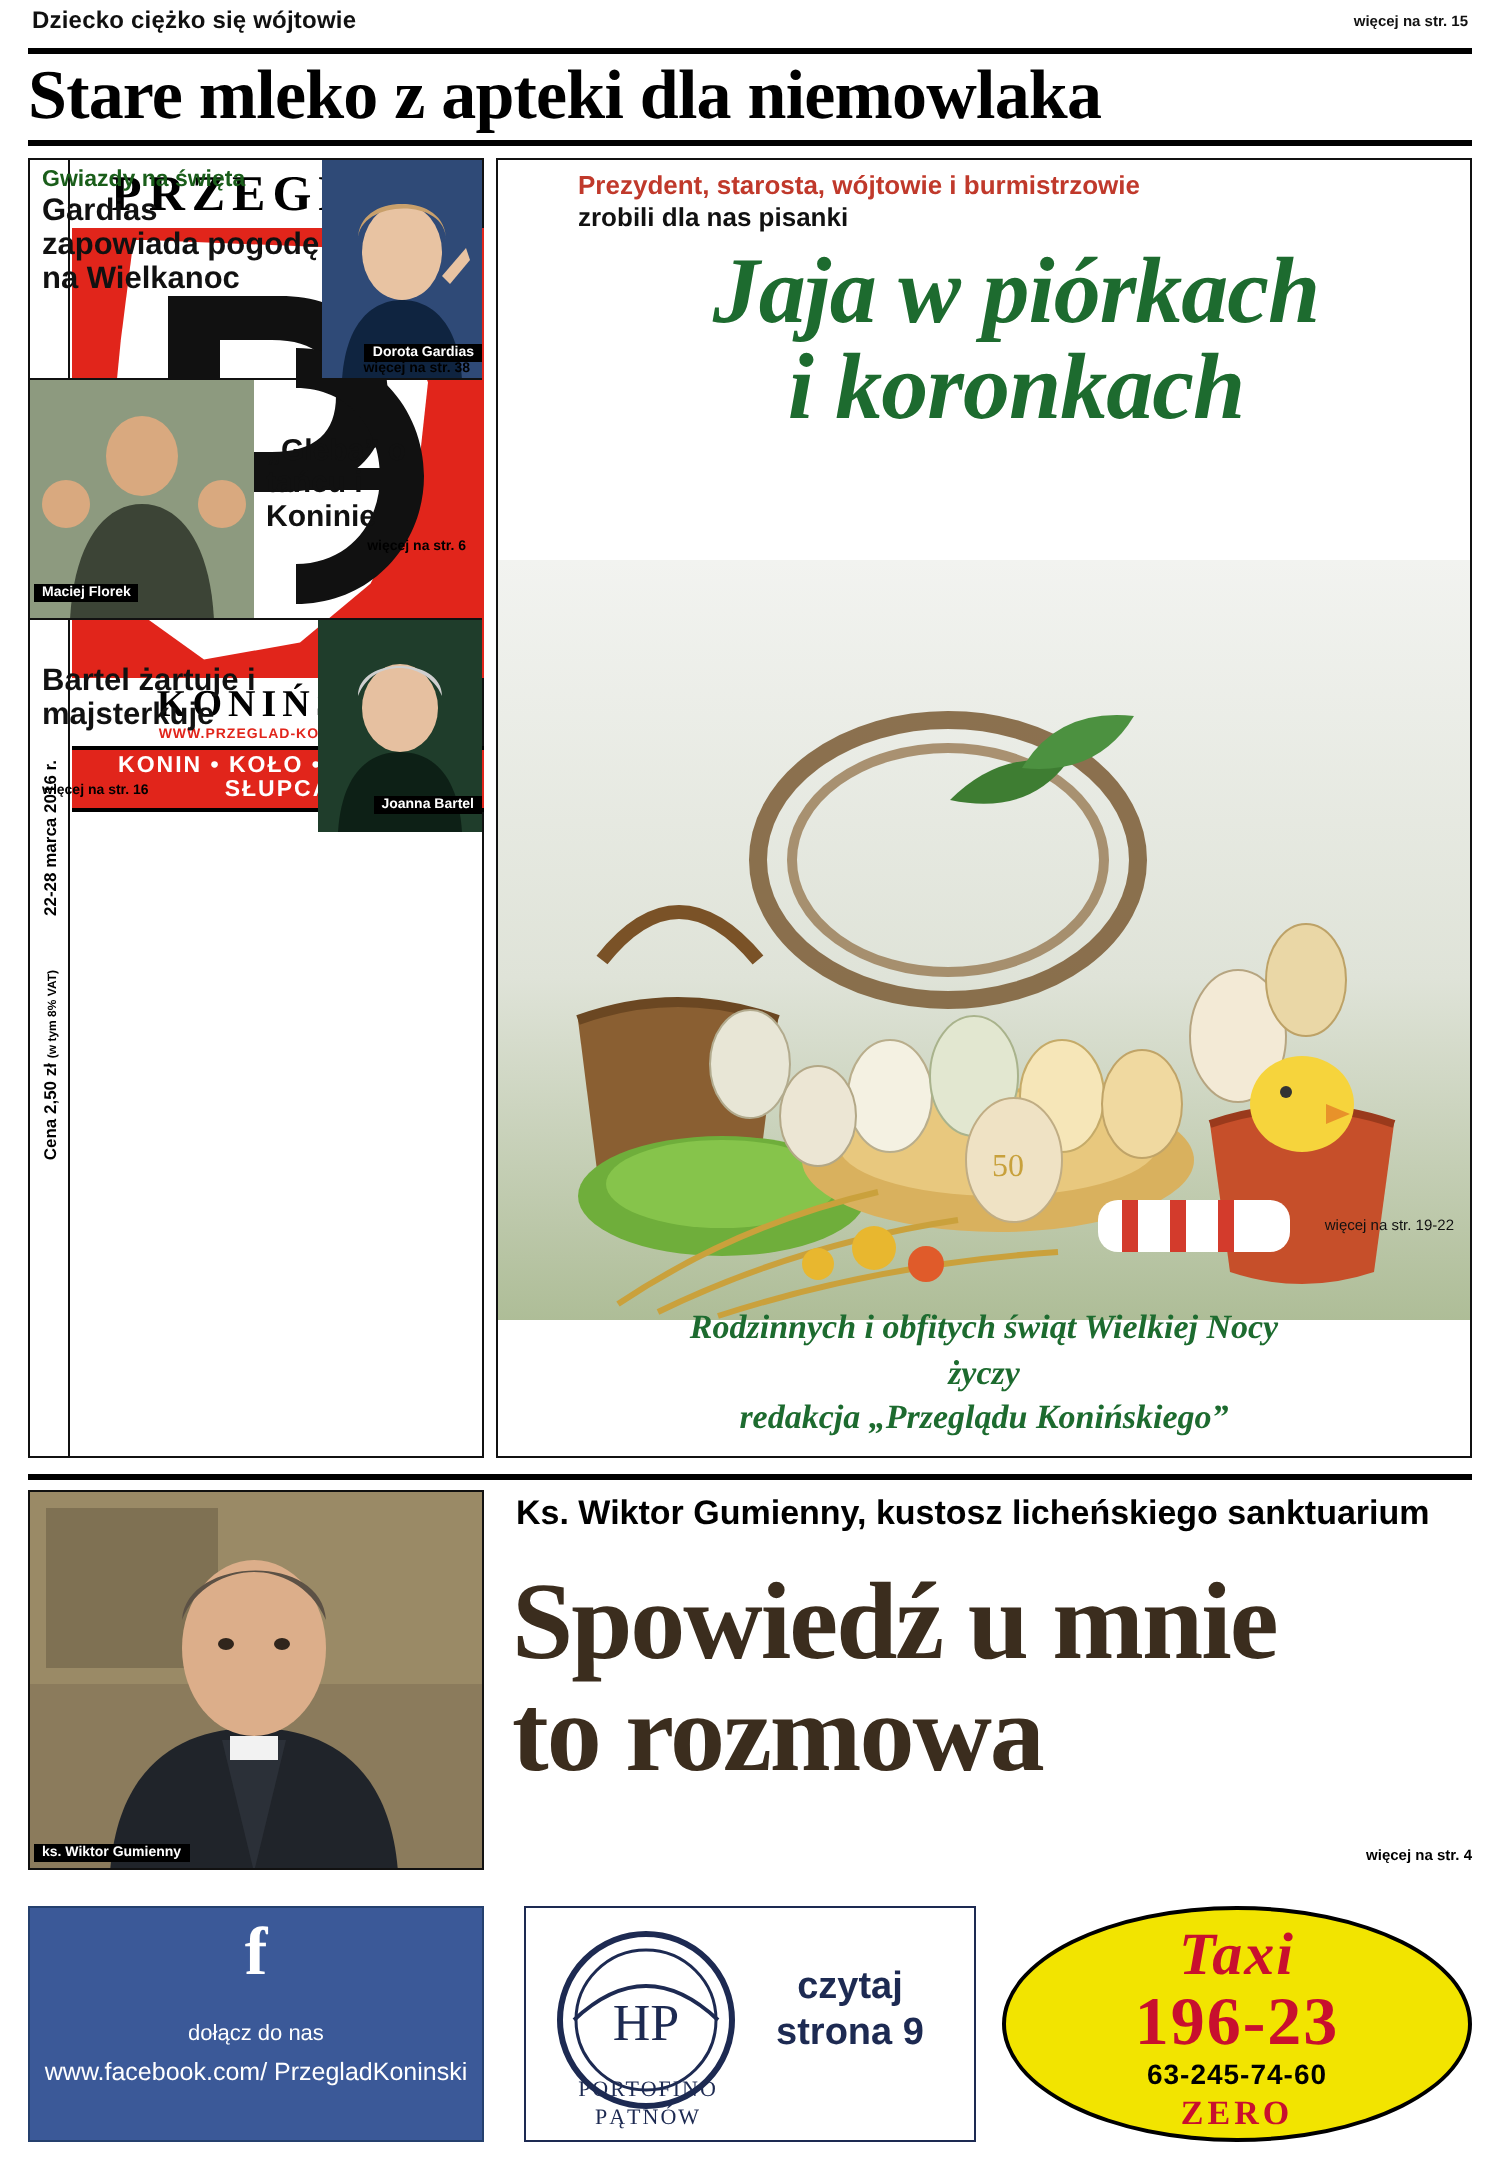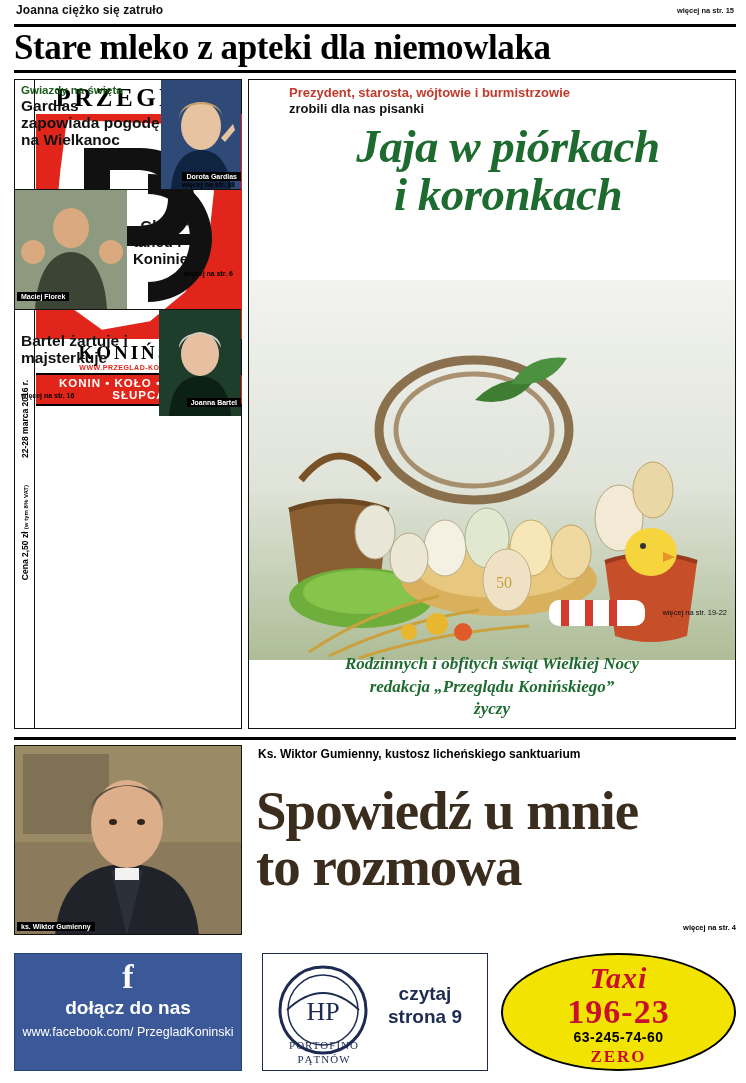--- a/index.html
+++ b/index.html
@@ -276,21 +276,21 @@
     position: absolute;
     left: 0; top: 0;
     width: 228px; height: 190px;
     background: linear-gradient(150deg,#9c8d6d 0%,#7d6f52 40%,#4a4336 100%);
     border: 1px solid #111;
     overflow: hidden;
   }
   .b-kicker {
     position: absolute;
     left: 244px; top: 2px;
-    font-size: 12px;
+    font-size: 17px;
     font-weight: 700;
   }
   .b-title {
     position: absolute;
     left: 242px; top: 16px;
     width: 480px;
     font-family: "Liberation Serif", serif;
     font-weight: 700;
     font-size: 55px;
     line-height: 1.03;
@@ -321,21 +321,21 @@
     border: 1px solid #25406e;
   }
   .fb-glyph {
     font-family: "Liberation Serif", serif;
     font-weight: 700;
     font-size: 34px;
     line-height: 1;
     color: #fff;
     margin-top: 6px;
   }
-  .fb-l1 { font-size: 19px; font-weight: 700; margin-top: 3px; }
+  .fb-l1 { font-size: 11px; font-weight: 400; margin-top: 17px; }
   .fb-l2 { font-size: 12.5px; margin-top: 6px; line-height: 1.25; }
 
   .ad-portofino {
     position: absolute;
     left: 248px; top: 0;
     width: 226px; height: 118px;
     border: 1px solid #1d2a52;
     background: #fff;
     overflow: hidden;
   }
@@ -407,21 +407,21 @@
     font-weight: 700;
     font-size: 17px;
     color: #c8102e;
     letter-spacing: 2px;
   }
 </style>
 </head>
 <body>
 
 <div class="top-strip">
-  <div class="top-kicker">Joanna ciężko się zatruło</div>
+  <div class="top-kicker">Dziecko ciężko się wójtowie</div>
   <div class="top-ref">więcej na str. 15</div>
 </div>
 <div class="rule-black"></div>
 <div class="headline-top">Stare mleko z apteki dla niemowlaka</div>
 <div class="rule-black2"></div>
 
 <div class="main">
 
   <div class="left-col">
 
@@ -574,22 +574,22 @@
 
         <path d="M226 120 q26 -26 58 -18 q-20 26 -58 18 Z" fill="#3e7d32"></path>
         <path d="M262 104 q18 -30 56 -26 q-18 30 -56 26 Z" fill="#4c9140"></path>
       </svg>
     </div>
 
     <div class="lead-ref">więcej na str. 19-22</div>
 
     <div class="lead-wishes">
       <div>Rodzinnych i obfitych świąt Wielkiej Nocy</div>
+      <div>życzy</div>
       <div>redakcja „Przeglądu Konińskiego”</div>
-      <div>życzy</div>
     </div>
   </div>
 </div>
 
 <div class="rule-black3"></div>
 
 <div class="bottom">
   <div class="priest-photo">
     <svg viewBox="0 0 228 190" width="228" height="190">
       <rect width="228" height="190" fill="#8b7b5c"></rect>

